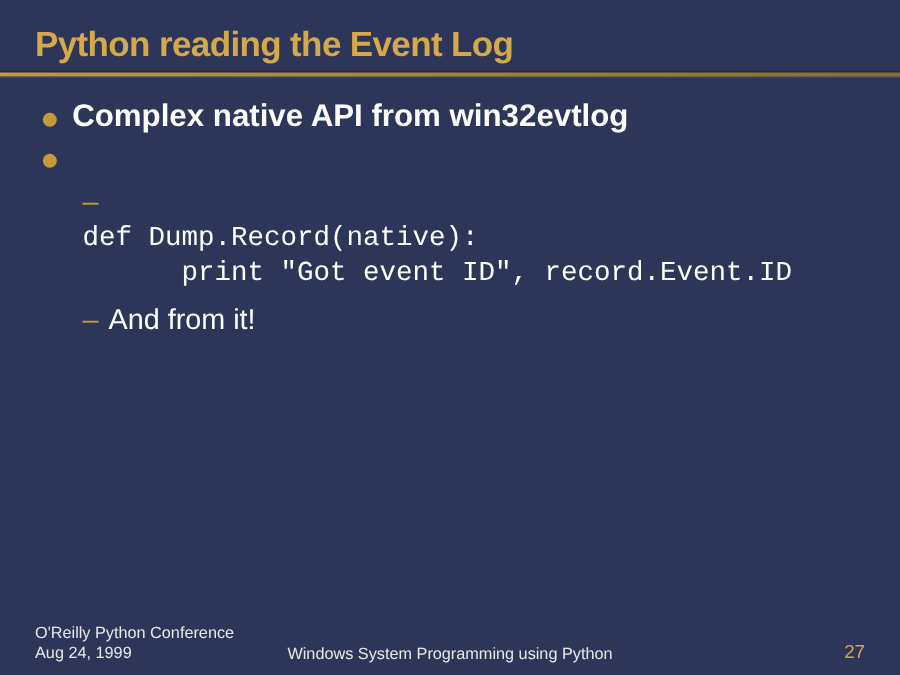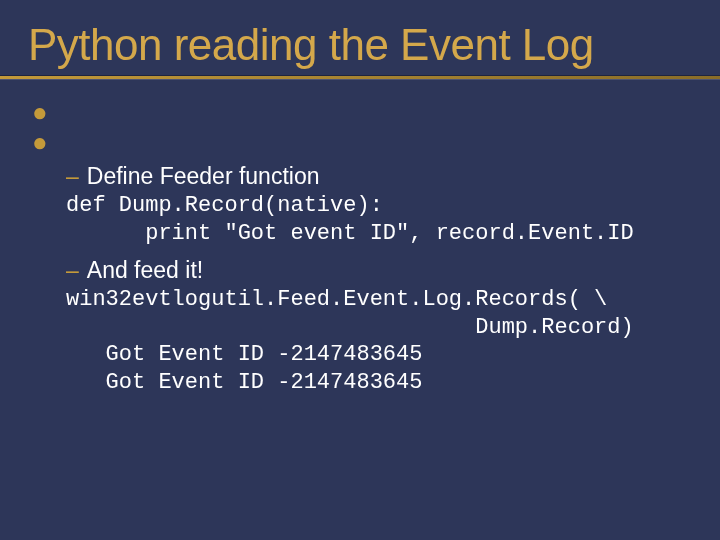--- a/index.html
+++ b/index.html
@@ -11,22 +11,22 @@
     position: relative;
   }
   .slide {
     width: 720px;
     height: 540px;
     position: relative;
     padding: 20px 28px 0 28px;
   }
   .title {
     color: #d4a84b;
-    font-size: 44px;
-    font-weight: normal;
+    font-size: 28px;
+    font-weight: bold;
     letter-spacing: -0.5px;
     margin-bottom: 6px;
   }
   .divider {
     height: 3px;
     background: linear-gradient(to right, #c49a3a, #8a6d28);
     margin: 0 -28px 0 -28px;
     box-shadow: 0 -1px 0 rgba(0,0,0,0.3), 0 1px 0 rgba(255,255,255,0.15);
   }
   .content {
@@ -99,39 +99,43 @@
 <body>
 
 <div class="slide">
   <div class="title">Python reading the Event Log</div>
   <div class="divider"></div>
 
   <div class="content">
 
     <div class="bullet">
       <span class="dot">●</span>
+      <span>Complex native API from win32evtlog</span>
     </div>
 
     <div class="bullet">
       <span class="dot">●</span>
     </div>
 
     <div class="subbullet">
       <span class="dash">–</span>
-      <span>Define Feeder function</span>
     </div>
 
     <div class="code"><span>def Dump.Record(native):</span>
 <span>      print "Got event ID", record.Event.ID</span></div>
 
     <div class="subbullet">
       <span class="dash">–</span>
-      <span>And feed it!</span>
+      <span>And from it!</span>
     </div>
 
-    <div class="code"><span>win32evtlogutil.Feed.Event.Log.Records( \</span>
-<span>                               Dump.Record)</span>
-<span>   Got Event ID -2147483645</span>
-<span>   Got Event ID -2147483645</span></div>
 
   </div>
 
+  <div class="footer">
+    <div class="footer-left">
+      <div>O'Reilly Python Conference</div>
+      <div>Aug 24, 1999</div>
+    </div>
+    <div class="footer-center">Windows System Programming using Python</div>
+    <div class="footer-right">27</div>
+  </div>
 </div>
 
 </body></html>

